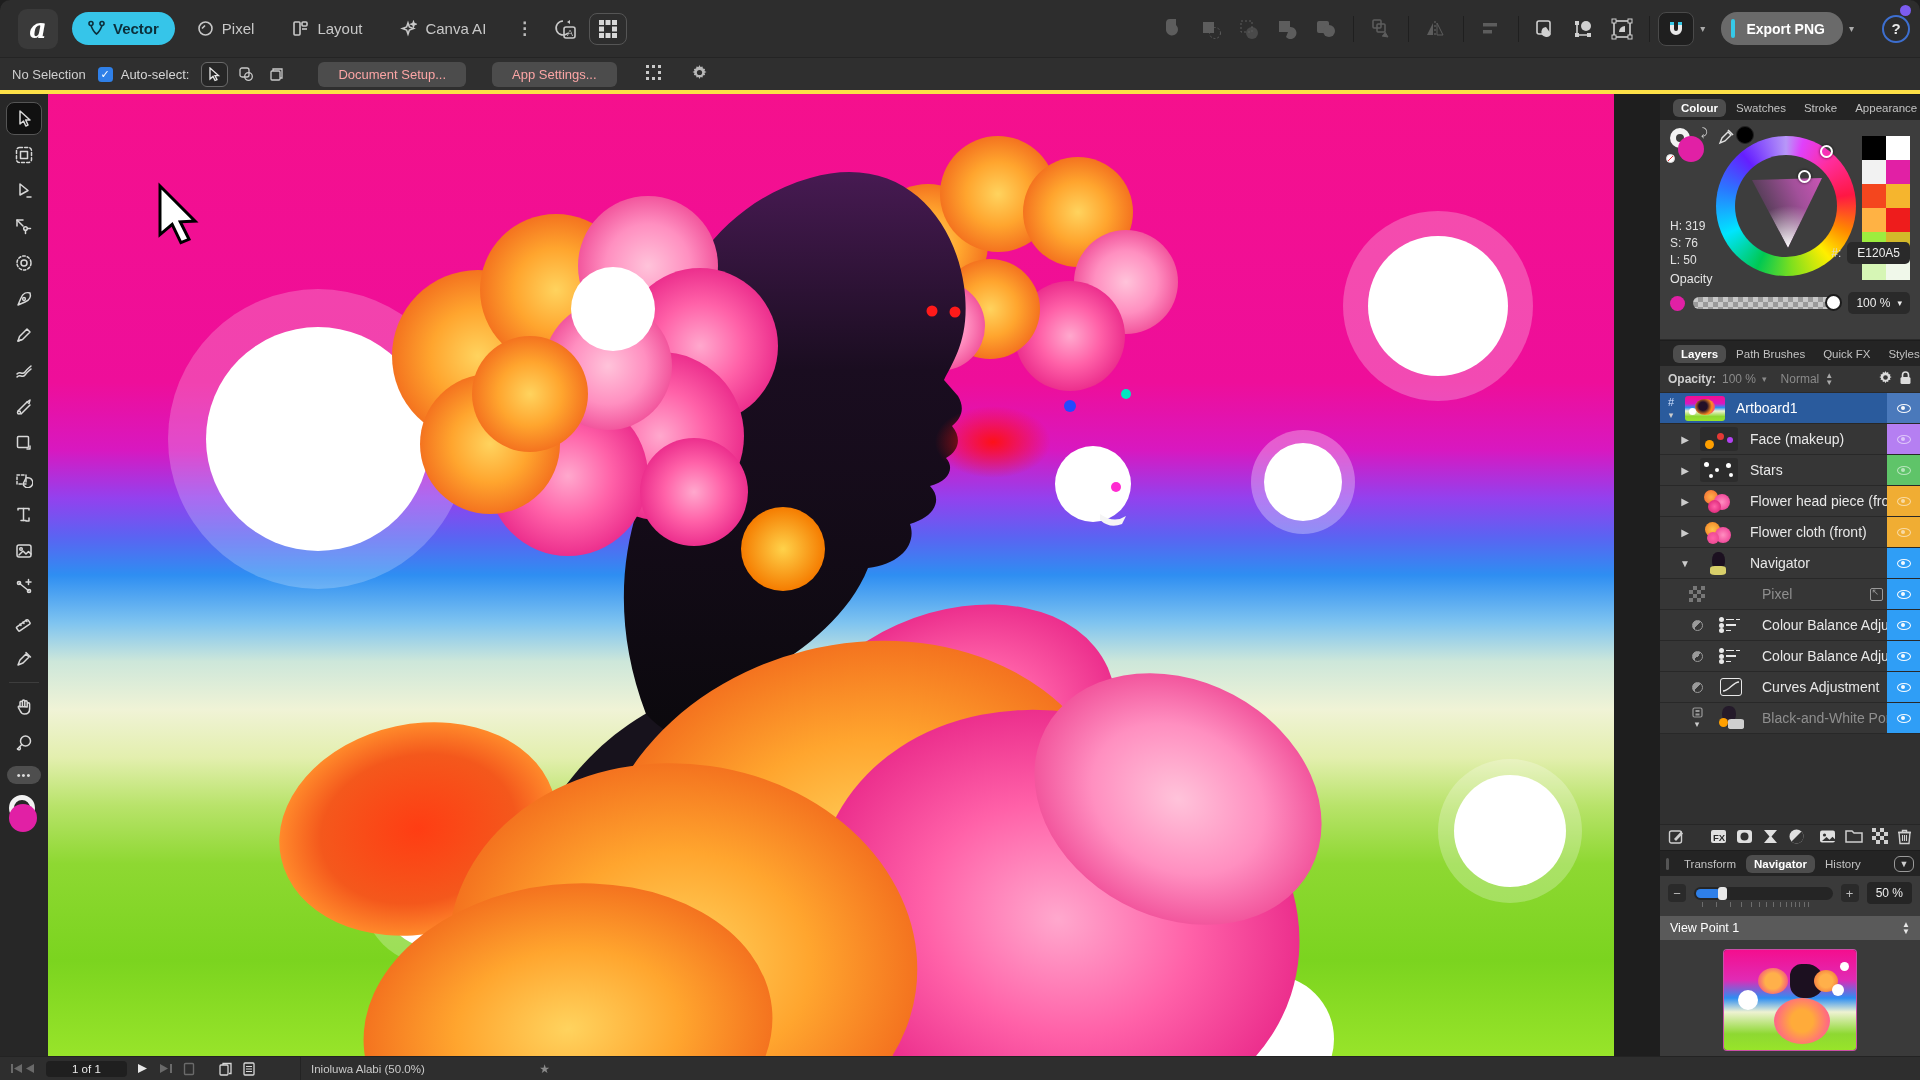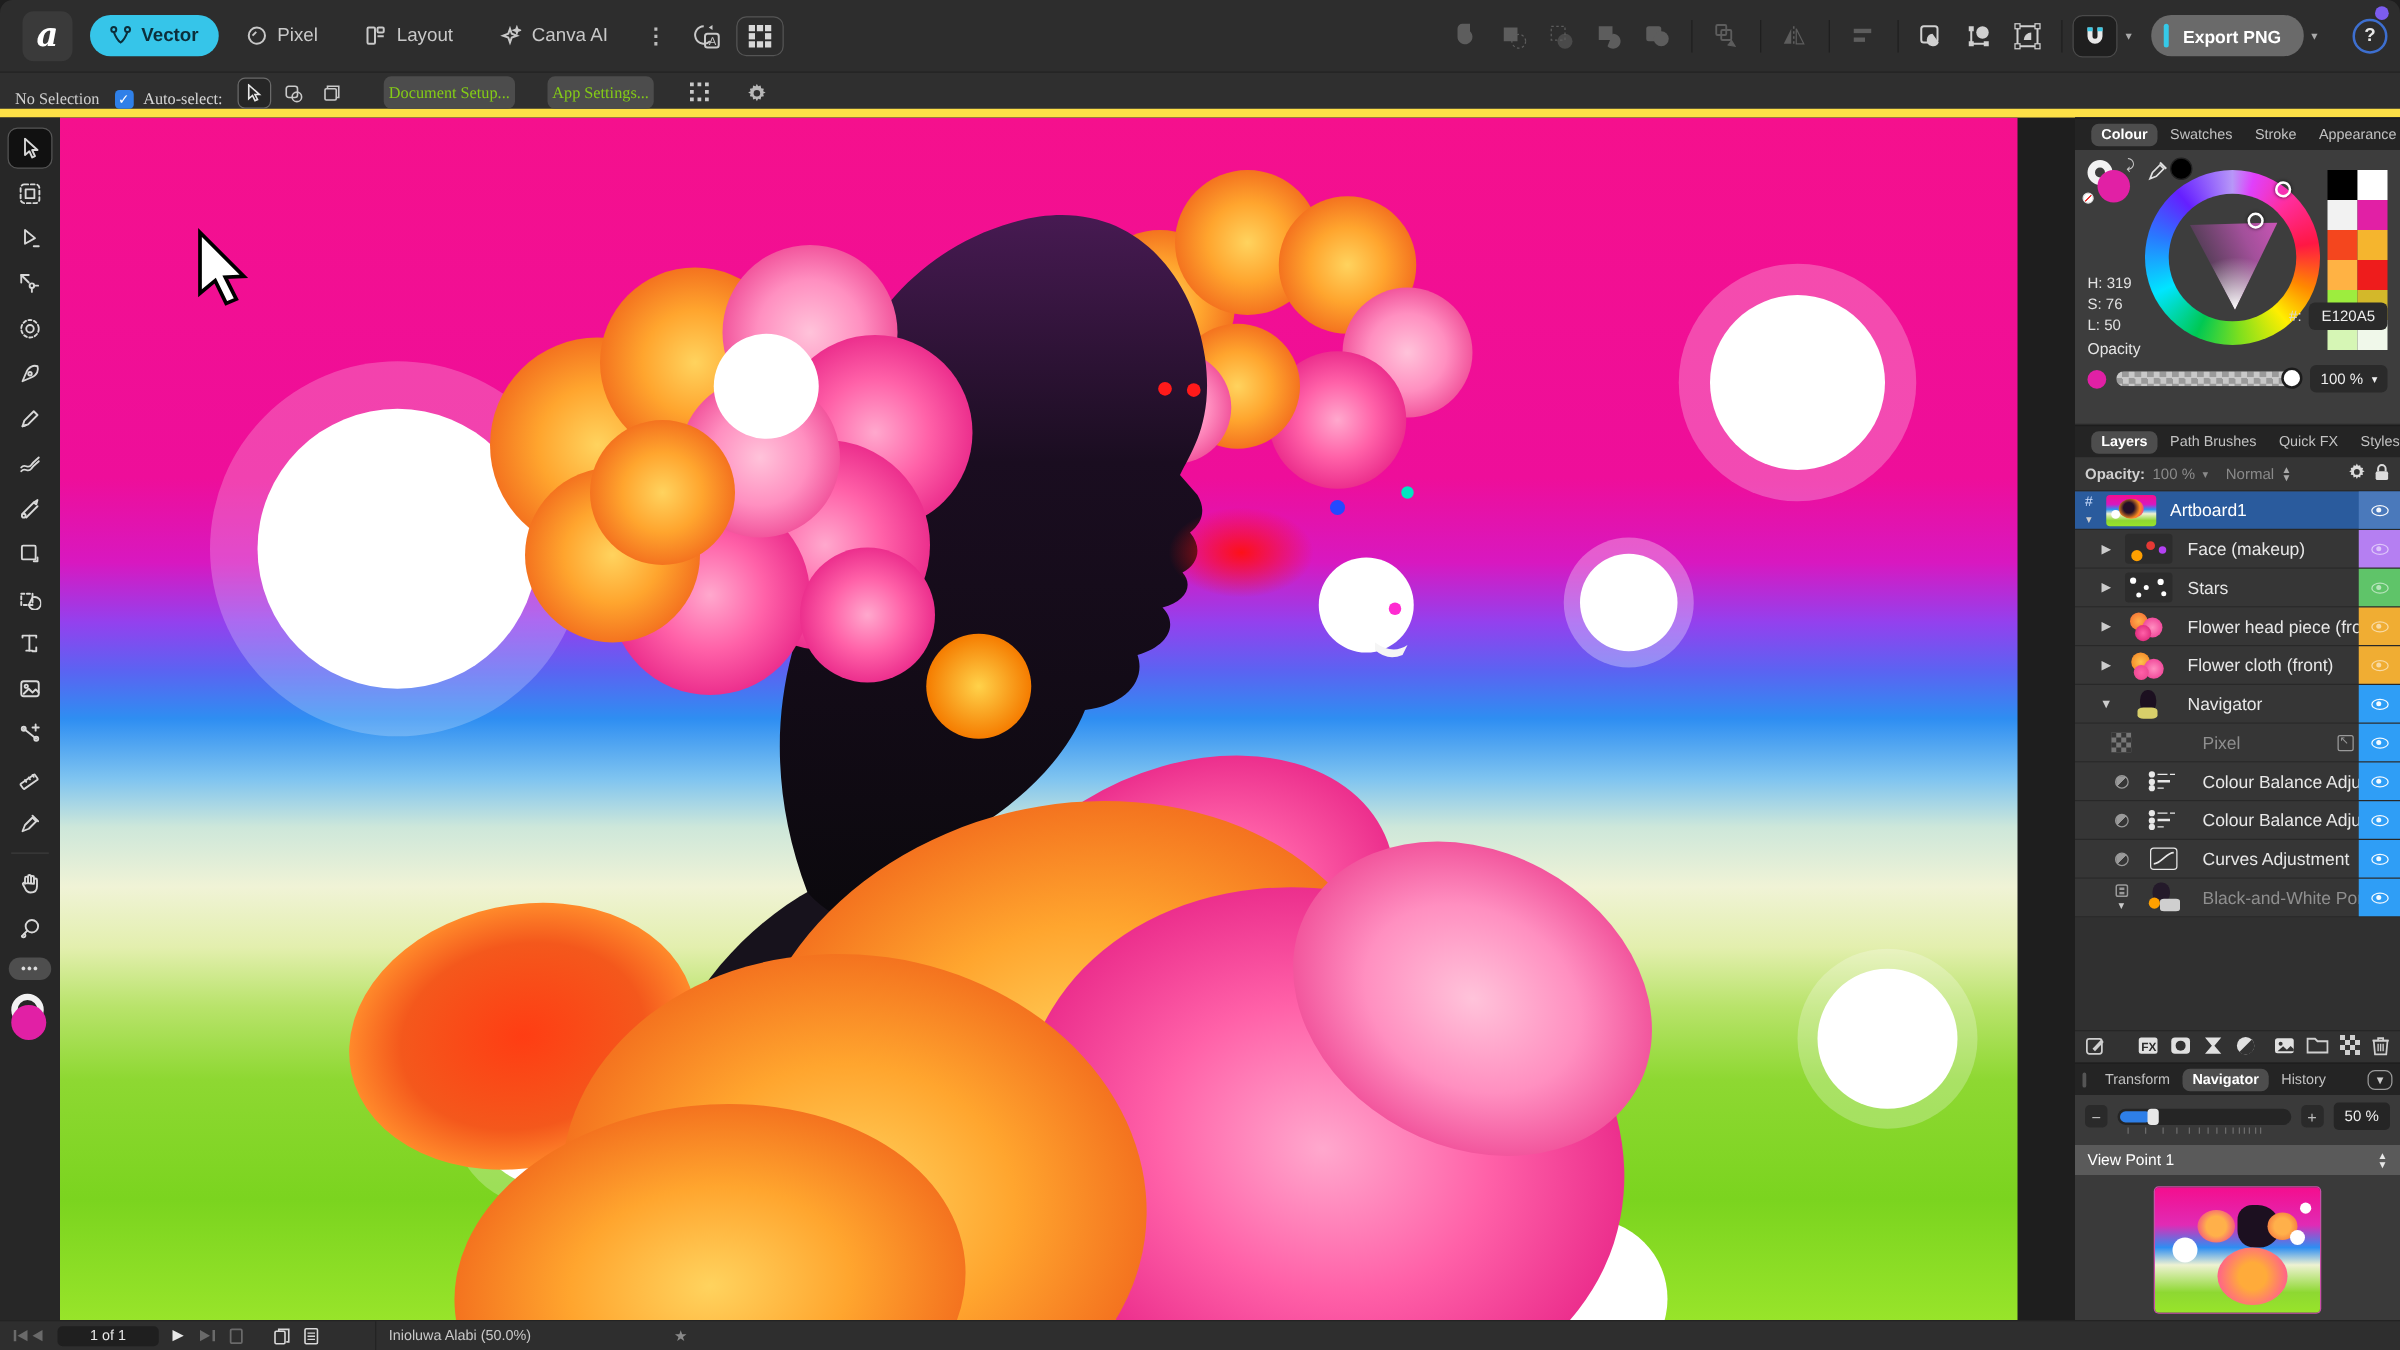--- a/index.html
+++ b/index.html
@@ -34,30 +34,30 @@
   .chev { color:#aaa; font-size:10px; margin:0 6px; }
   .export-btn { background:#6a6a6a; border-radius:16px; height:33px; display:flex; align-items:center;
     padding:0 18px 0 10px; margin-left:10px; }
   .export-btn .cbar { width:4px; height:19px; background:#35c9e8; border-radius:2px; margin-right:11px; }
   .export-btn span { color:#fff; font-size:14px; font-weight:bold; }
   .help-btn { width:28px; height:28px; border:2px solid #3d6fd0; border-radius:50%; color:#e8e8e8;
     display:flex; align-items:center; justify-content:center; font-size:15px; font-weight:bold; margin-left:22px; }
   .record-dot { position:absolute; right:9px; top:5px; width:11px; height:11px; border-radius:50%; }
 
   
-  .context-bar { height:36px; background:#2f2f2f; display:flex; align-items:flex-end; padding:0 10px;
-    font-size:13px; color:#d6d6d6; border-bottom:7px solid #fde047;font-family:Liberation Serif, serif; }
+  .context-bar { height:36px; background:#2f2f2f; display:flex; align-items:center; padding:0 10px;
+    font-size:13px; color:#d6d6d6; border-bottom:4px solid #fde047; }
   .ctx-status { margin:0 12px 0 2px; color:#cfcfcf; }
   .checkbox { width:15px; height:15px; background:#2f80e8; border-radius:3.5px; color:#fff; font-size:11px;
     display:flex; align-items:center; justify-content:center; margin-right:8px; }
   .ctx-label { margin-right:10px; }
   .ctx-tool { width:27px; height:25px; display:flex; align-items:center; justify-content:center; margin:0 2px;
     border-radius:6px; }
   .ctx-tool.sel { border:1px solid #6a6a6a; background:#262626; }
-  .ctx-btn { background:#4c4c4c; color:#84cc16; border-radius:6px; padding:5px 4px; margin-left:26px; font-size:13px; }
+  .ctx-btn { background:#4c4c4c; color:#fca5a5; border-radius:6px; padding:5px 20px; margin-left:26px; font-size:13px; }
   .ctx-icon { margin-left:28px; }
 
   
   .main { flex:1; display:flex; min-height:0; }
 
   
   .tool-rail { width:48px; background:#272727; display:flex; flex-direction:column; align-items:center;
     padding-top:8px; gap:3px; }
   .tool { width:36px; height:33px; display:flex; align-items:center; justify-content:center; border-radius:8px; }
   .tool.sel { background:#111; border:1px solid #555; }

